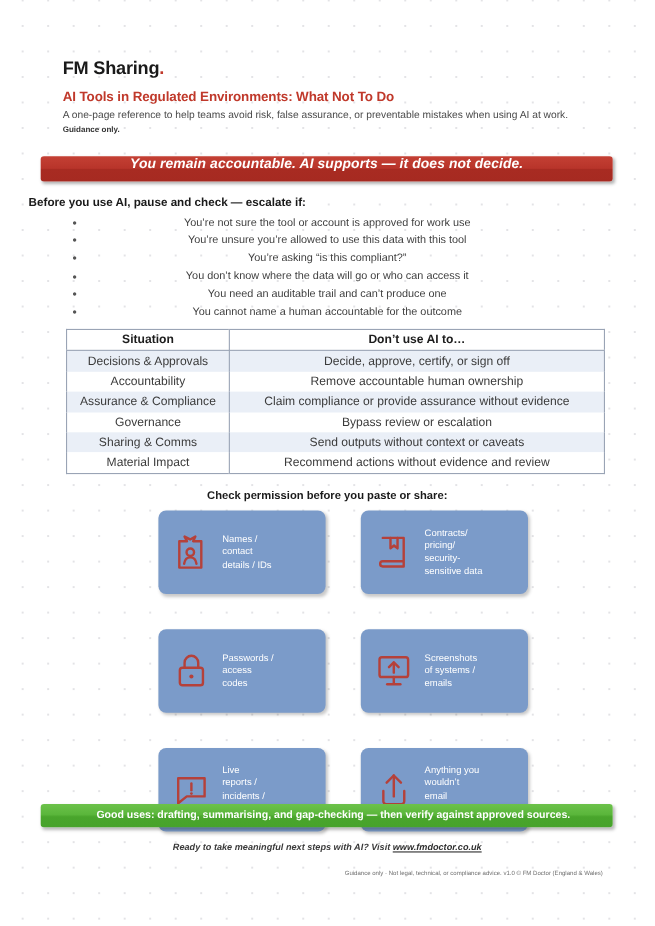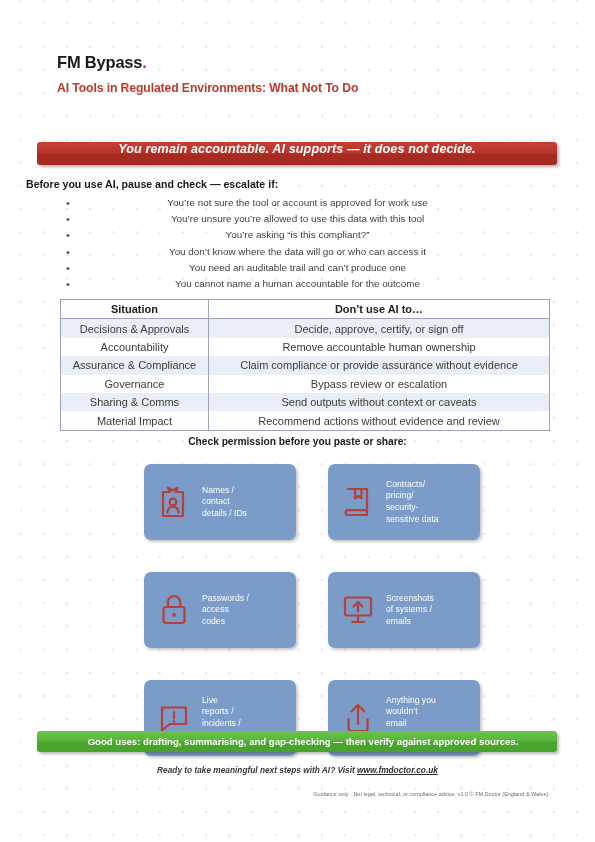--- a/index.html
+++ b/index.html
@@ -168,21 +168,21 @@
     border-right: 1px solid #9aa4b5;
   }
   .tbl tr.alt td {
     background: #eaeff7;
   }
 
   
   .cards-heading {
     position: absolute;
     left: 0;
-    top: 436px;
+    top: 446px;
     width: 595px;
     text-align: center;
     font-size: 10.2px;
     font-weight: bold;
     color: #1a1a1a;
   }
   .cards {
     position: absolute;
     left: 144px;
     top: 464px;
@@ -271,24 +271,25 @@
     white-space: nowrap;
   }
 </style>
 </head>
 <body>
 
 <div id="page"></div>
 
 <div id="content">
 
-  <div class="logo"><span>FM Bypass</span><span class="dot">.</span></div>
+  <div class="logo"><span>FM Sharing</span><span class="dot">.</span></div>
 
   <div class="doc-title">AI Tools in Regulated Environments: What Not To Do</div>
 
+  <div class="doc-sub"><span>A one-page reference to help teams avoid risk, false assurance, or preventable mistakes when using AI at work.</span> <span class="guidance">Guidance only.</span></div>
 
   <div class="banner-red">
     <span class="banner-red-text">You remain accountable. AI supports — it does not decide.</span>
   </div>
 
   <div class="escalate-heading">Before you use AI, pause and check — escalate if:</div>
   <div class="escalate-list">
     <div class="escalate-row">
       <span class="escalate-bullet">•</span>
       <span class="escalate-text">You’re not sure the tool or account is approved for work use</span>

